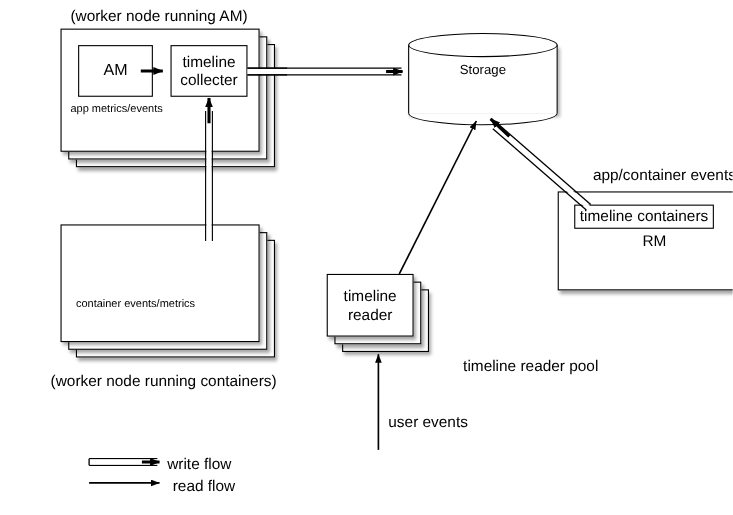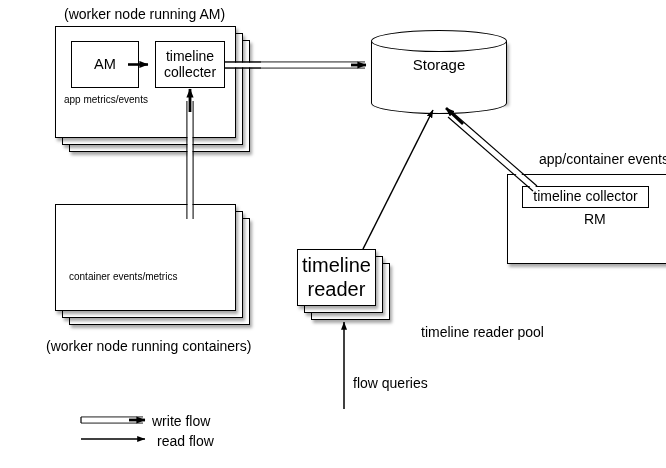--- a/index.html
+++ b/index.html
@@ -84,21 +84,21 @@
     border: 1.3px solid #000;
     border-radius: 50%;
     background: #fff;
     clip-path: inset(50% 0 0 0);
   }
   #storage-label {
     position: absolute;
     left: 0; top: 26px;
     width: 136px;
     text-align: center;
-    font-size: 15px;
+    font-size: 12px;
     z-index: 7;
   }
   
   #arrows {
     position: absolute;
     left: 0; top: 0;
     width: 666px; height: 468px;
     z-index: 10;
     pointer-events: none;
   }
@@ -131,34 +131,34 @@
   <div class="label t13" style="left:34px; top:271px;">container events/metrics</div>
 
   <div id="storage-cyl">
     <div id="storage-body"></div>
     <div id="storage-bottom"></div>
     <div id="storage-top"></div>
     <div id="storage-label">Storage</div>
   </div>
 
   <div class="stack-layer front" style="left:472px; top:174px; width:178px; height:90px;"></div>
-  <div class="inner-box t14" style="left:487px; top:186px; width:127px; height:22px;">timeline collector</div>
+  <div class="inner-box t14" style="left:487px; top:186px; width:127px; height:22px;">timeline containers</div>
   <div class="label t14" style="left:549px; top:211px;">RM</div>
   <div class="label t14" style="left:504px; top:151px;">app/container events</div>
 
   <div class="stack-layer" style="left:276px; top:263px; width:79px; height:57px;"></div>
   <div class="stack-layer" style="left:269px; top:256px; width:79px; height:57px;"></div>
   <div class="stack-layer front" style="left:262px; top:249px; width:79px; height:57px; display:flex; align-items:center; justify-content:center;">
-    <div style="text-align:center; font-size:20px; line-height:1.18;">
+    <div style="text-align:center; font-size:14px; line-height:1.18;">
       <div>timeline</div>
       <div>reader</div>
     </div>
   </div>
   <div class="label t14" style="left:386px; top:324px;">timeline reader pool</div>
-  <div class="label t14" style="left:318px; top:375px;">flow queries</div>
+  <div class="label t14" style="left:318px; top:375px;">user events</div>
 
   <div class="label t14" style="left:117px; top:413px;">write flow</div>
   <div class="label t14" style="left:122px; top:433px;">read flow</div>
 
   <svg id="arrows" viewBox="0 0 666 468">
     <defs>
       <marker id="fatHead" markerWidth="10" markerHeight="10" refX="8.6" refY="3.6" orient="auto" markerUnits="userSpaceOnUse">
         <path d="M0,0 L9,3.6 L0,7.2 z" fill="#000"></path>
       </marker>
       <marker id="thinHead" markerWidth="9" markerHeight="8" refX="7.8" refY="3" orient="auto" markerUnits="userSpaceOnUse">

